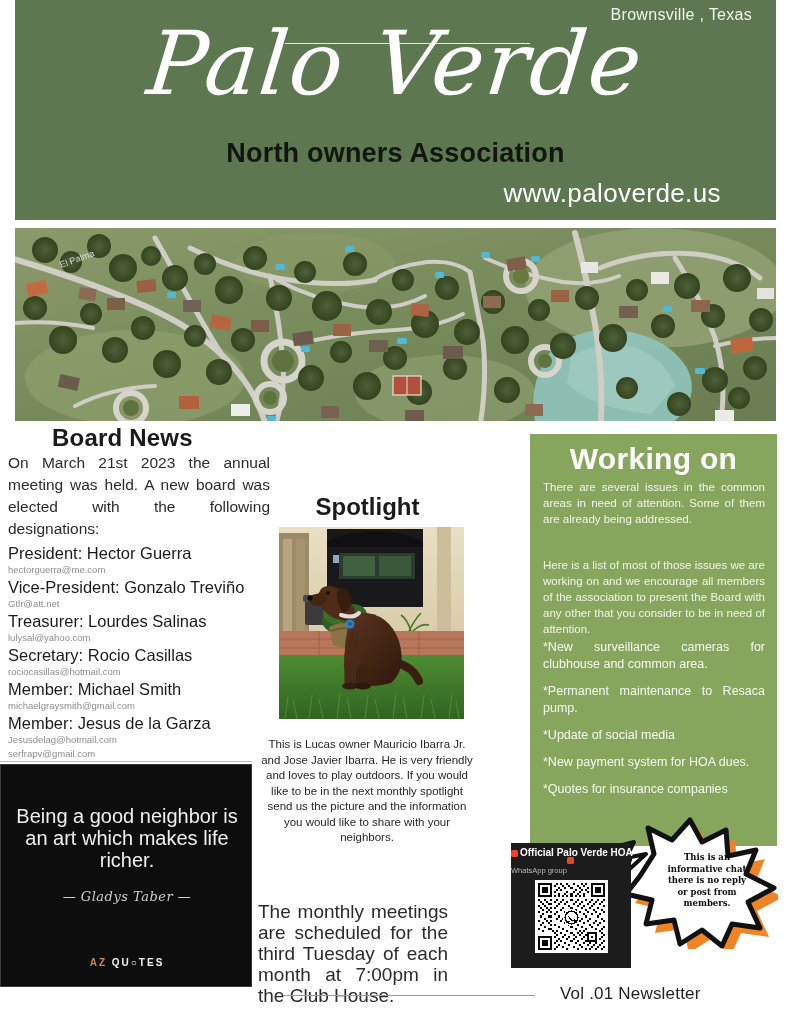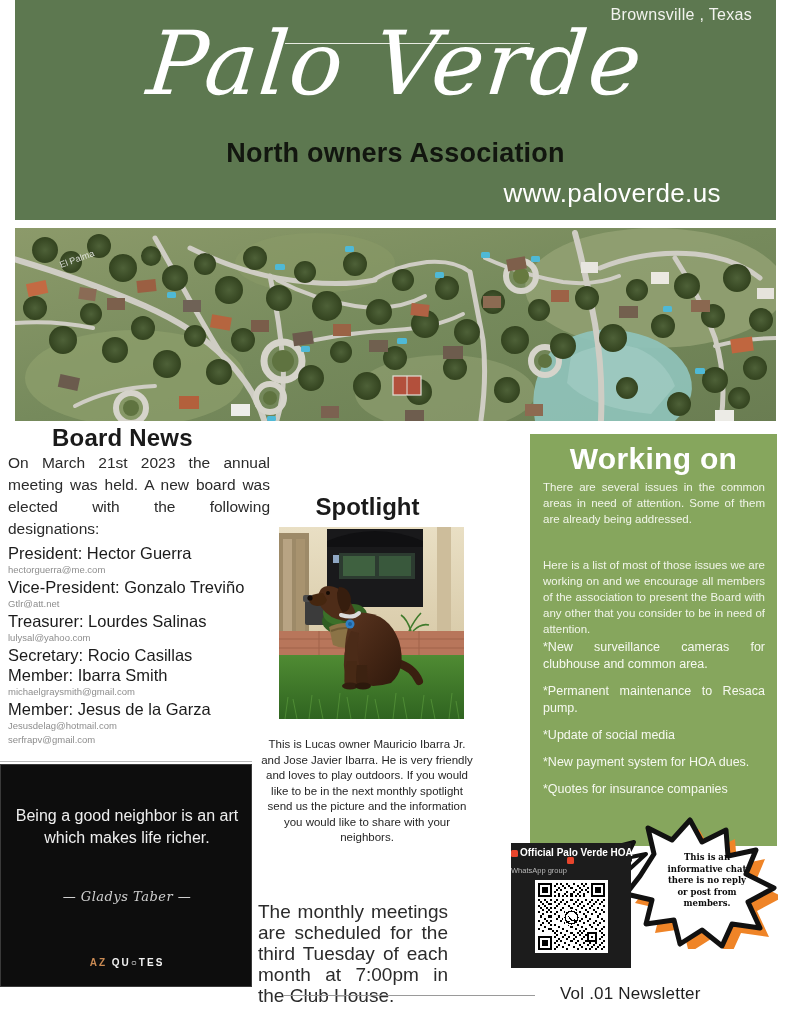--- a/index.html
+++ b/index.html
@@ -124,21 +124,21 @@
     width: 252px; height: 223px;
     background: #0d0d0d;
     border: 1px solid #3a3a3a;
   }
   .quote-text {
     position: absolute;
     left: 14px; top: 40px;
     width: 224px;
     text-align: center;
     color: #efefef;
-    font-size: 16px;
+    font-size: 20px;
     line-height: 22px;
   }
   .quote-author {
     position: absolute;
     left: 0; top: 124px;
     width: 252px;
     text-align: center;
     color: #cfcfcf;
     font-family: "DejaVu Serif", serif;
     font-style: italic;
@@ -497,23 +497,24 @@
   <div>
     <div class="name">Vice-President: Gonzalo Treviño</div>
     <div class="mail">Gtlr@att.net</div>
   </div>
   <div>
     <div class="name">Treasurer: Lourdes Salinas</div>
     <div class="mail">lulysal@yahoo.com</div>
   </div>
   <div>
     <div class="name">Secretary: Rocio Casillas</div>
+    <div class="mail">rociocasillas@hotmail.com</div>
   </div>
   <div>
-    <div class="name">Member: Ibarra Smith</div>
+    <div class="name">Member: Michael Smith</div>
     <div class="mail">michaelgraysmith@gmail.com</div>
   </div>
   <div>
     <div class="name">Member: Jesus de la Garza</div>
     <div class="mail">Jesusdelag@hotmail.com</div>
   </div>
   <div>
     <div class="mail">serfrapv@gmail.com</div>
   </div>
 </div>

